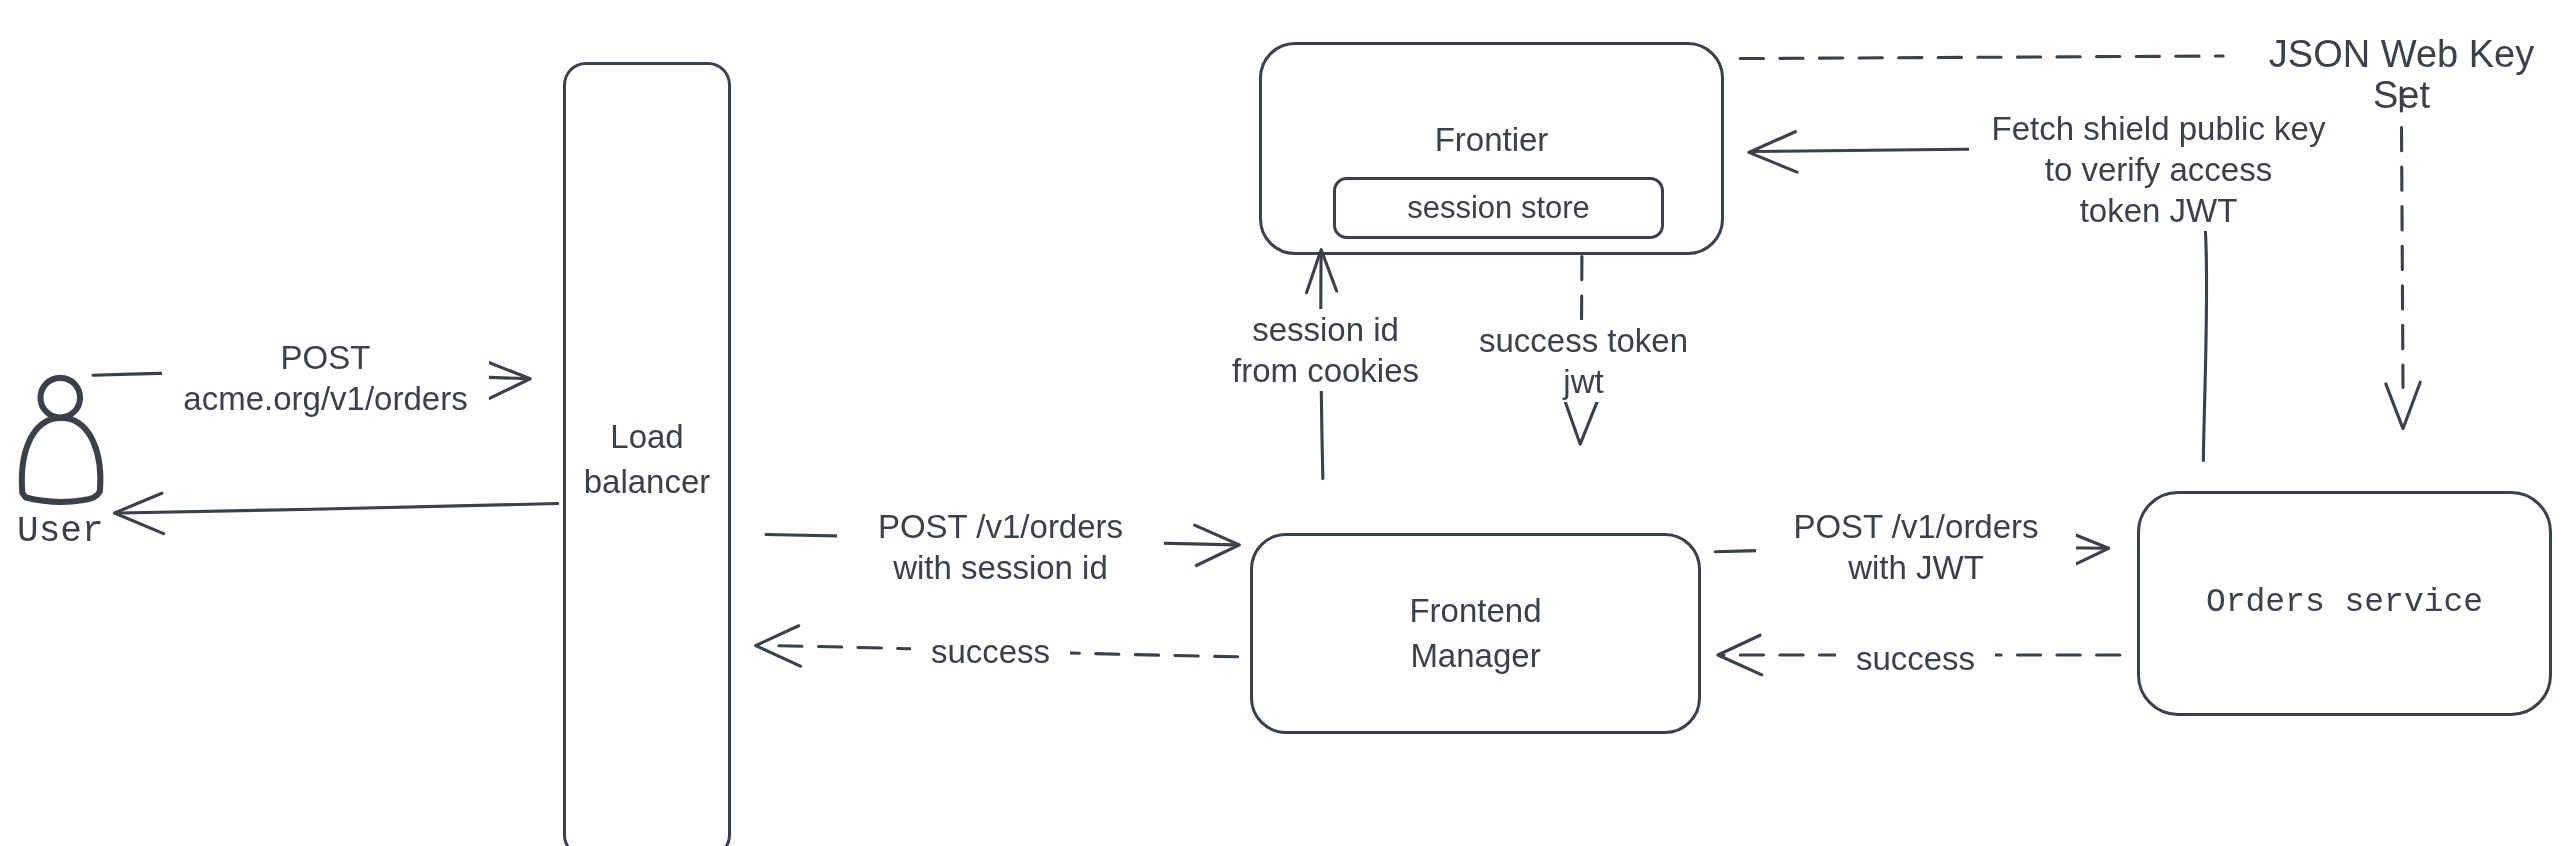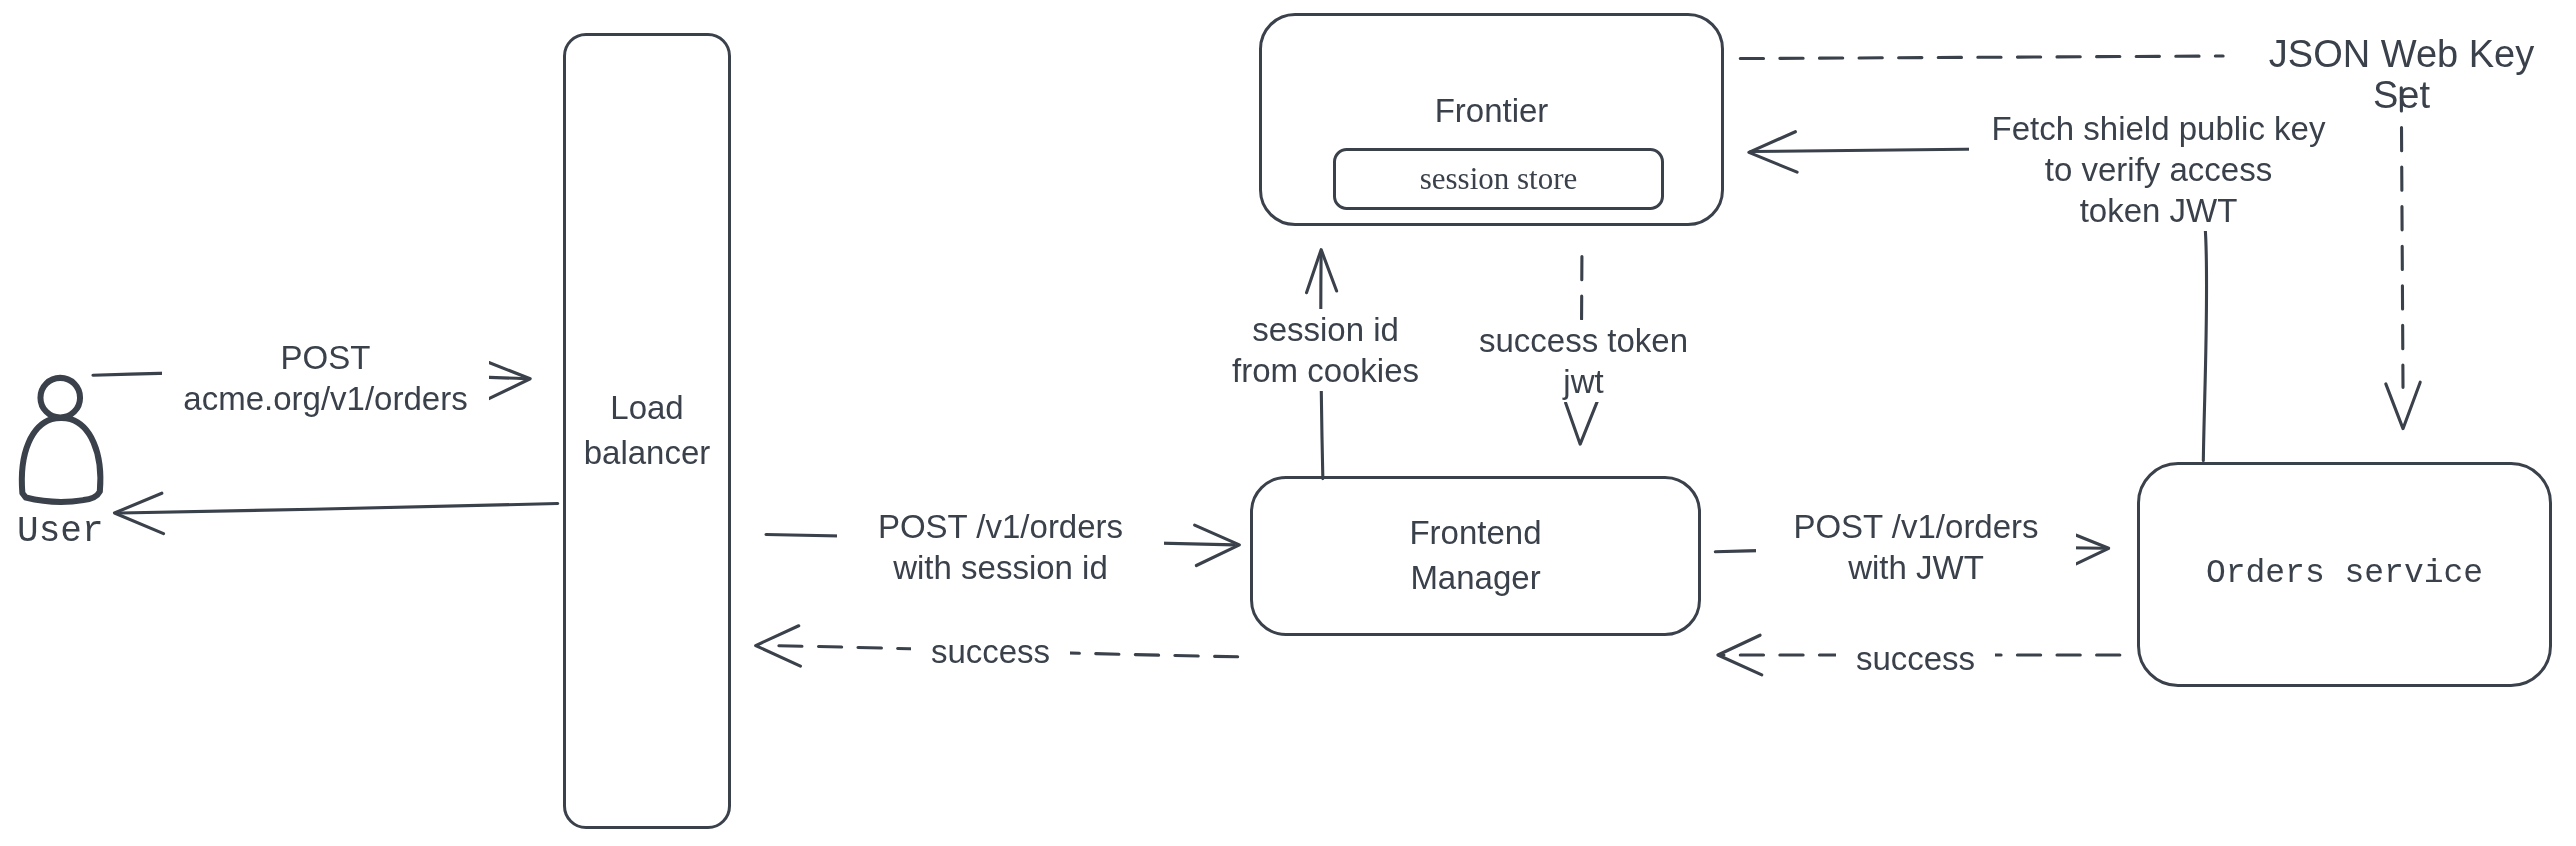--- a/index.html
+++ b/index.html
@@ -1,30 +1,30 @@
 <!DOCTYPE html>
 <html style="--ink: #3a414b; --hatch: #c8d2de; --bg: #ffffff;font-size:13.8px"><head>
 <meta charset="utf-8">
 <style>
   :root { --ink:#3a414b; --hatch:#c8d2de; --bg:#ffffff; }
   * { box-sizing: border-box; }
   body { margin:0; background:var(--bg); font-family:"Liberation Sans", sans-serif; color:var(--ink); }
   #canvas { position:relative; width:2576px; height:847px; background:var(--bg); overflow:hidden; }
 
   
-  .node { position:absolute; background:var(--bg); border:3.4px solid var(--ink); z-index:1; }
+  .node { position:absolute; background:var(--bg); border:3.4px solid var(--ink); z-index:1;margin-top:29px; }
   .node-label { display:flex; align-items:center; justify-content:center; text-align:center;
                 white-space:pre-line; width:100%; height:100%; font-size:33px; line-height:1.35; }
   #load-balancer   { left:563px;  top:33px;  width:168px; height:796px; border-radius:23px; }
   #frontier        { left:1259px; top:13px;  width:465px; height:213px; border-radius:36px; }
   #frontier-label  { position:absolute; left:0; top:76px; width:100%; text-align:center; font-size:33px; }
   #session-store   { position:absolute; left:71px; top:132px; width:331px; height:62px;
                      border:3px solid var(--ink); border-radius:13.8px; background:var(--bg); }
-  #session-store .node-label { font-size:31px;font-family:Liberation Serif, serif; }
-  #frontend-manager{ left:1250px; top:476px; width:451px; height:160px; border-radius:36px; }
+  #session-store .node-label { font-size:31px; }
+  #frontend-manager{ left:1250px; top:504px; width:451px; height:201px; border-radius:36px; }
   #orders-service  { left:2137px; top:462px; width:415px; height:225px; border-radius:41px;font-family:Liberation Mono, monospace; }
 
   
   #wires { position:absolute; left:0; top:0; z-index:2; pointer-events:none; }
   .stroke { stroke:var(--ink); fill:none; stroke-width:3.6; stroke-linecap:round; stroke-linejoin:round; }
   .thick  { stroke-width:7; }
   .dashed { stroke-dasharray:27 19; }
   .hatchline { stroke:var(--hatch); stroke-width:2.6; }
 
   

